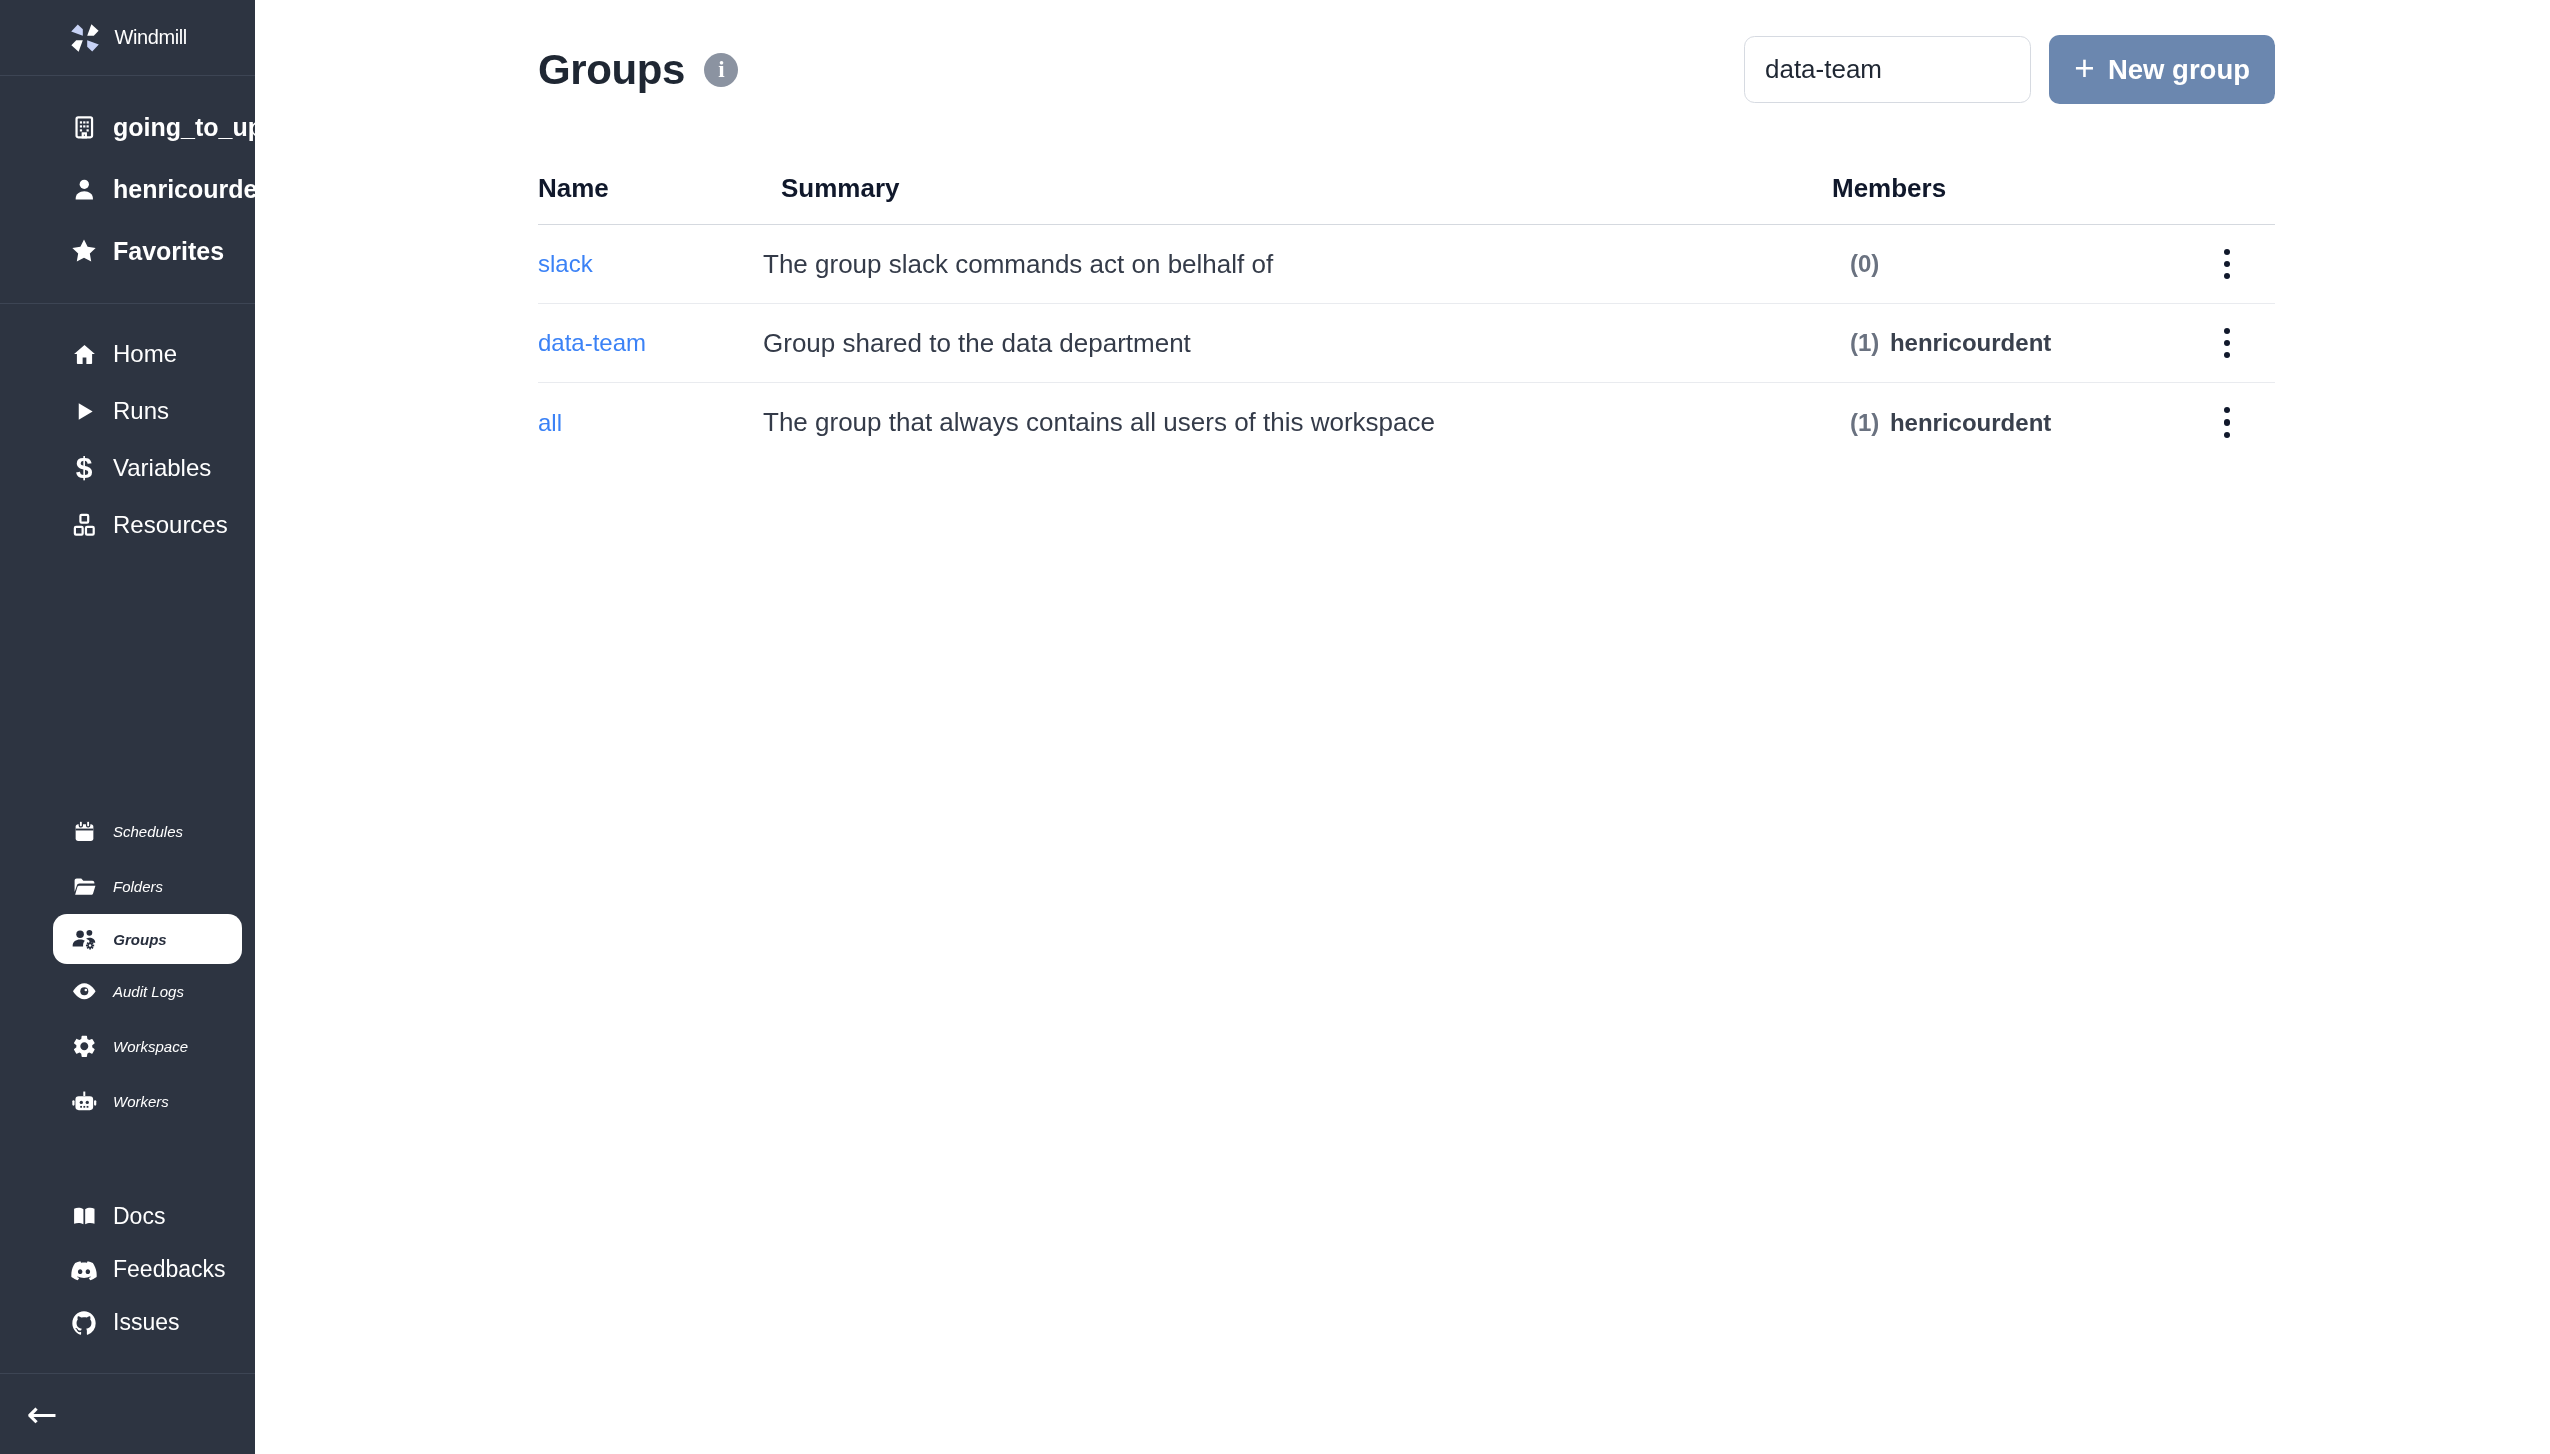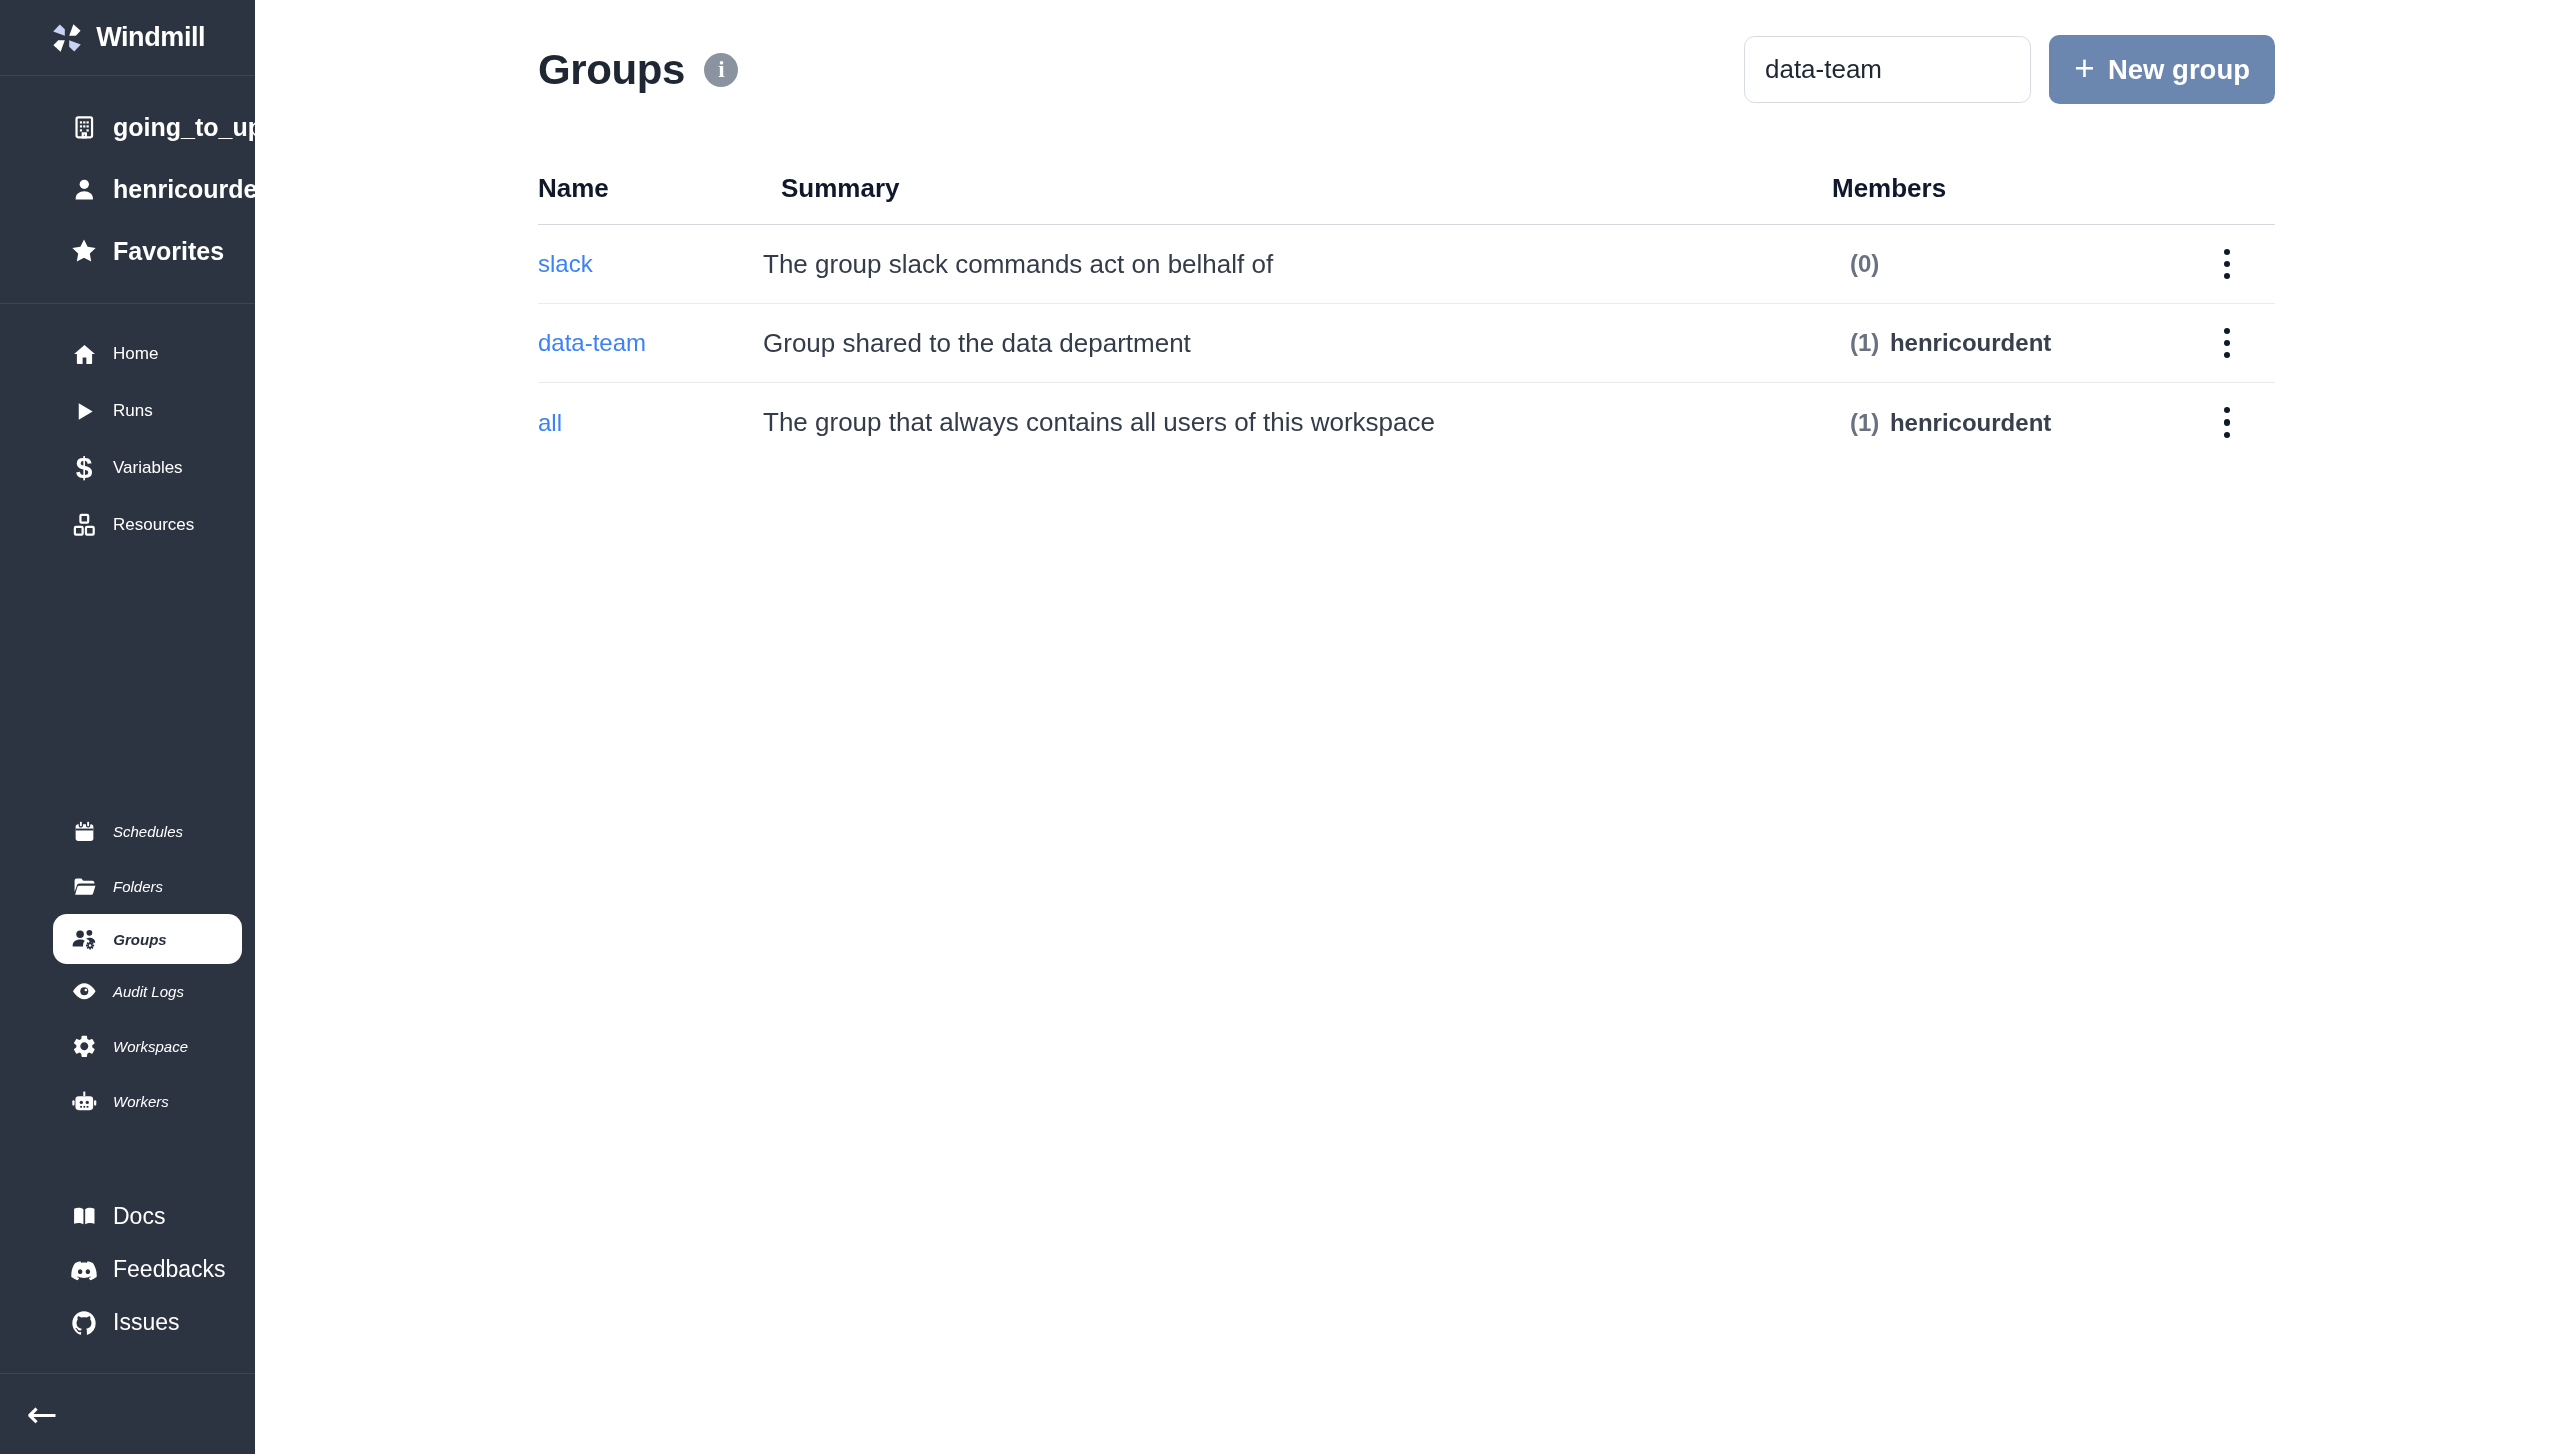--- a/index.html
+++ b/index.html
@@ -18,29 +18,29 @@
     background: var(--sidebar-bg, #2d3441);
     color: #fff;
     display: flex; flex-direction: column;
     flex-shrink: 0;
   }
   .logo-row {
     height: 76px; display: flex; align-items: center; justify-content: center;
     gap: 12.4px; cursor: pointer;
     border-bottom: 0.9px solid #3d4554;
   }
-  .logo-row .brand { font-size: 27px; font-weight: 700; letter-spacing: -0.4px; }
+  .logo-row .brand { font-size: 20px; font-weight: 400; letter-spacing: -0.4px; }
   .side-sec { display: flex; flex-direction: column; margin-left: 40px; }
   .sec-a { padding: 20.4px 0; }
   .sec-a .nav-item { height: 62px; }
   .sec-a .nav-label { font-size: 25px; font-weight: 600; }
   .sec-divider { border-top: 0.9px solid #3d4554; }
   .sec-b { padding: 22px 0 8.9px 0; }
   .sec-b .nav-item { height: 57px; }
-  .sec-b .nav-label { font-size: 17px; font-weight: 400; }
+  .sec-b .nav-label { font-size: 24px; font-weight: 400; }
   .spacer { flex: 1; }
   .sec-c .nav-item { height: 55px; }
   .sec-c .nav-label { font-size: 15px; font-weight: 500; font-style: italic; }
   .sec-d { margin-top: 61px; padding-bottom: 24px; }
   .sec-d .nav-item { height: 53px; }
   .sec-d .nav-label { font-size: 23px; font-weight: 400; }
 
   .nav-item {
     display: flex; align-items: center;
     padding-left: 29px; gap: 14px;

